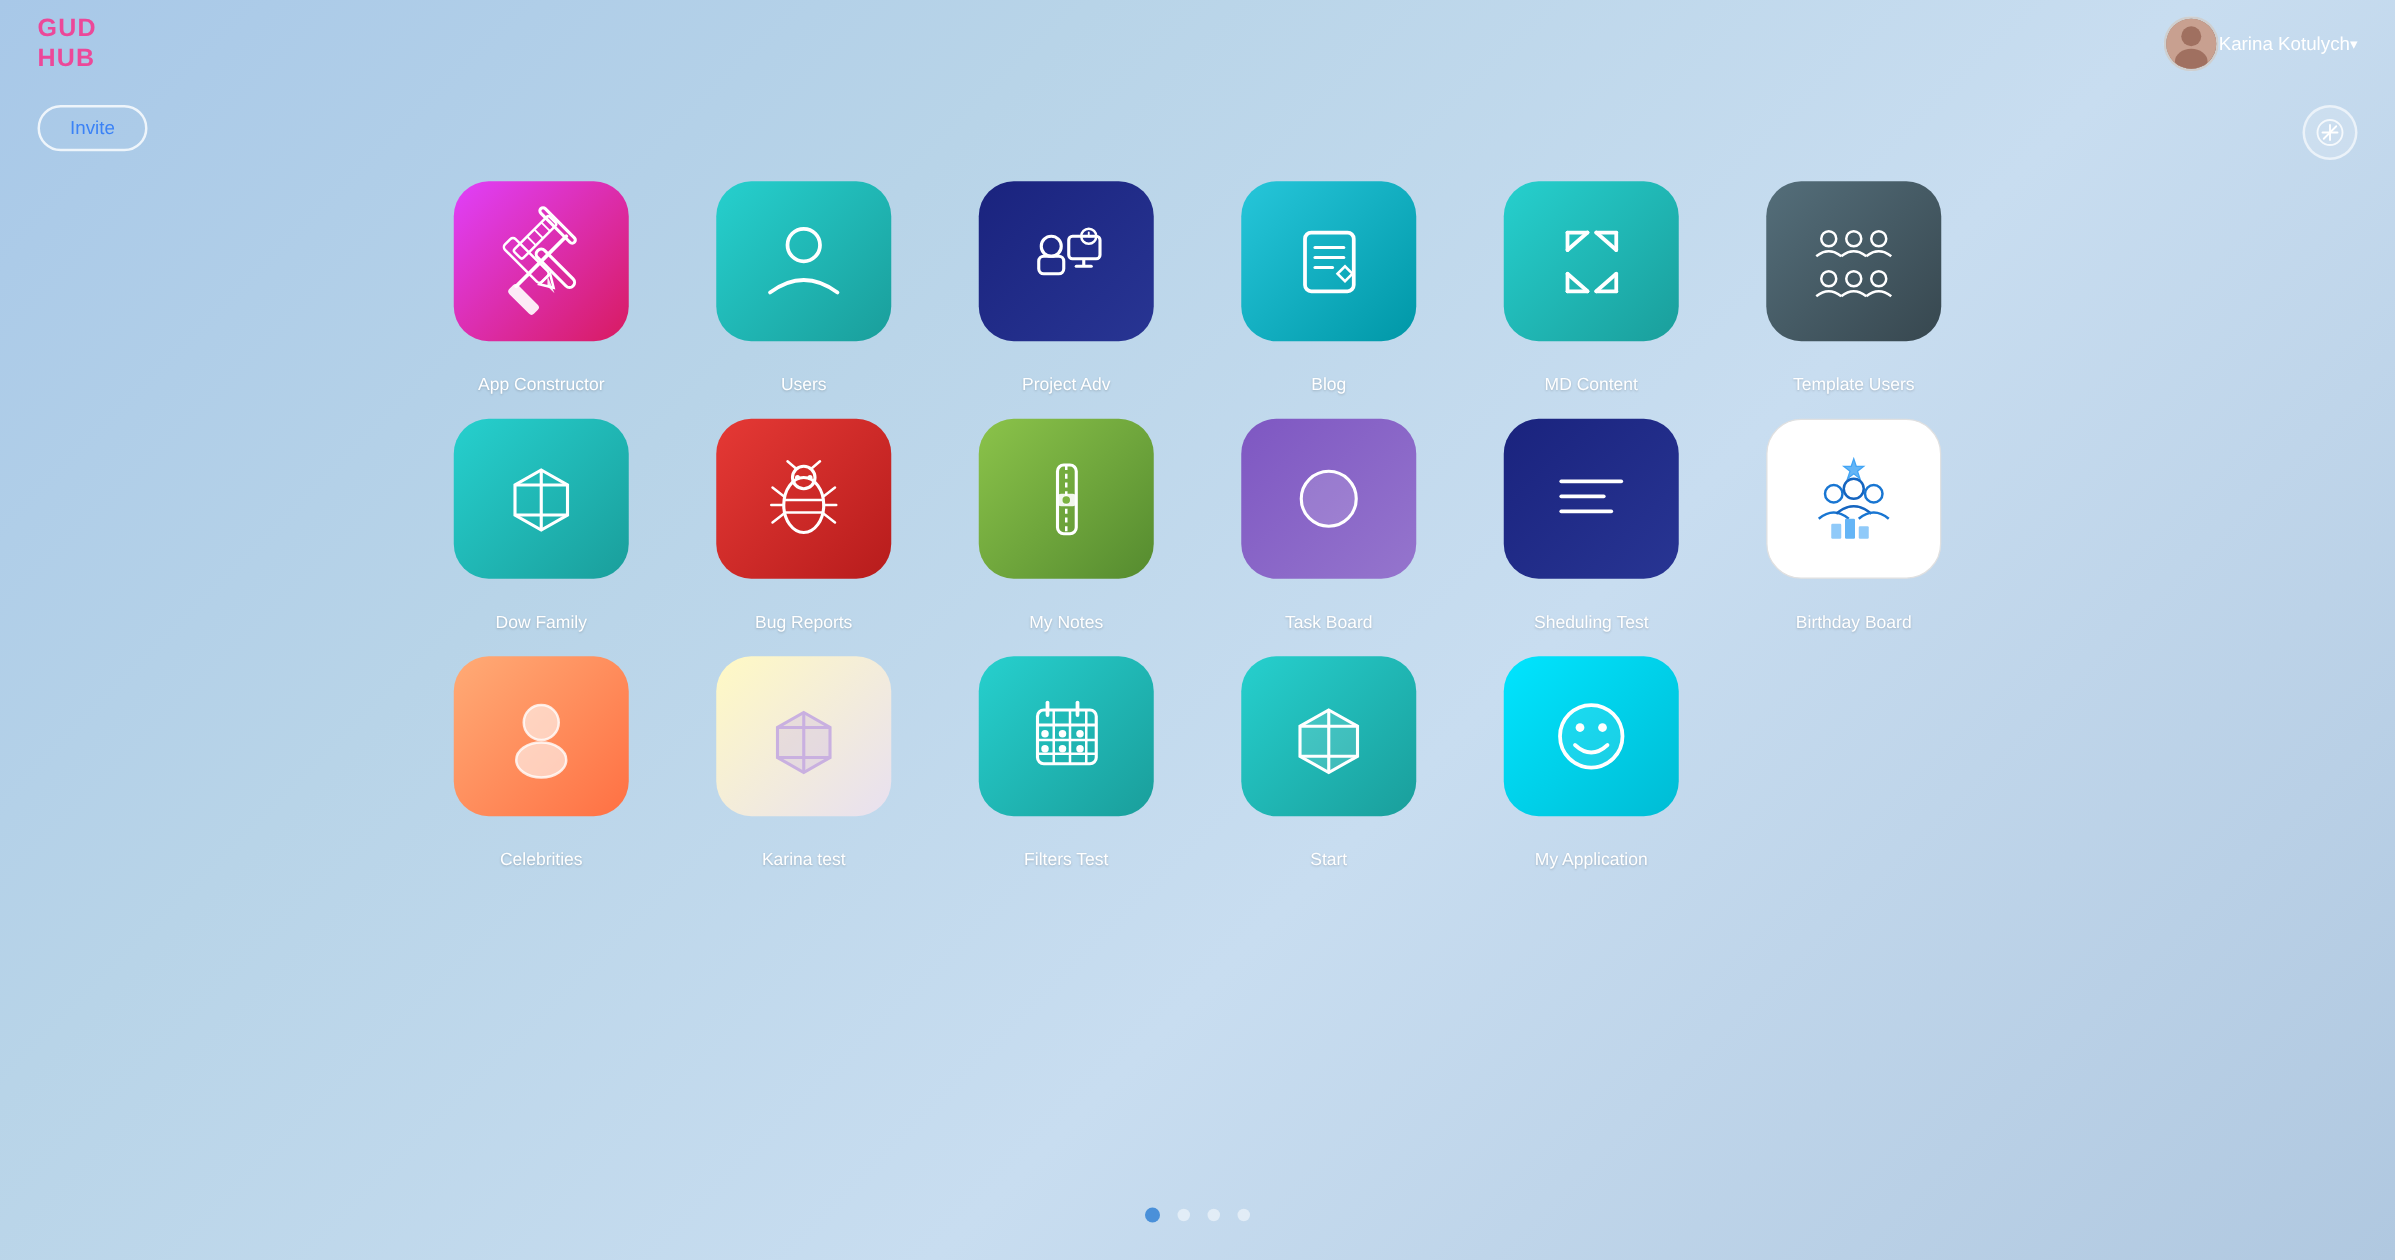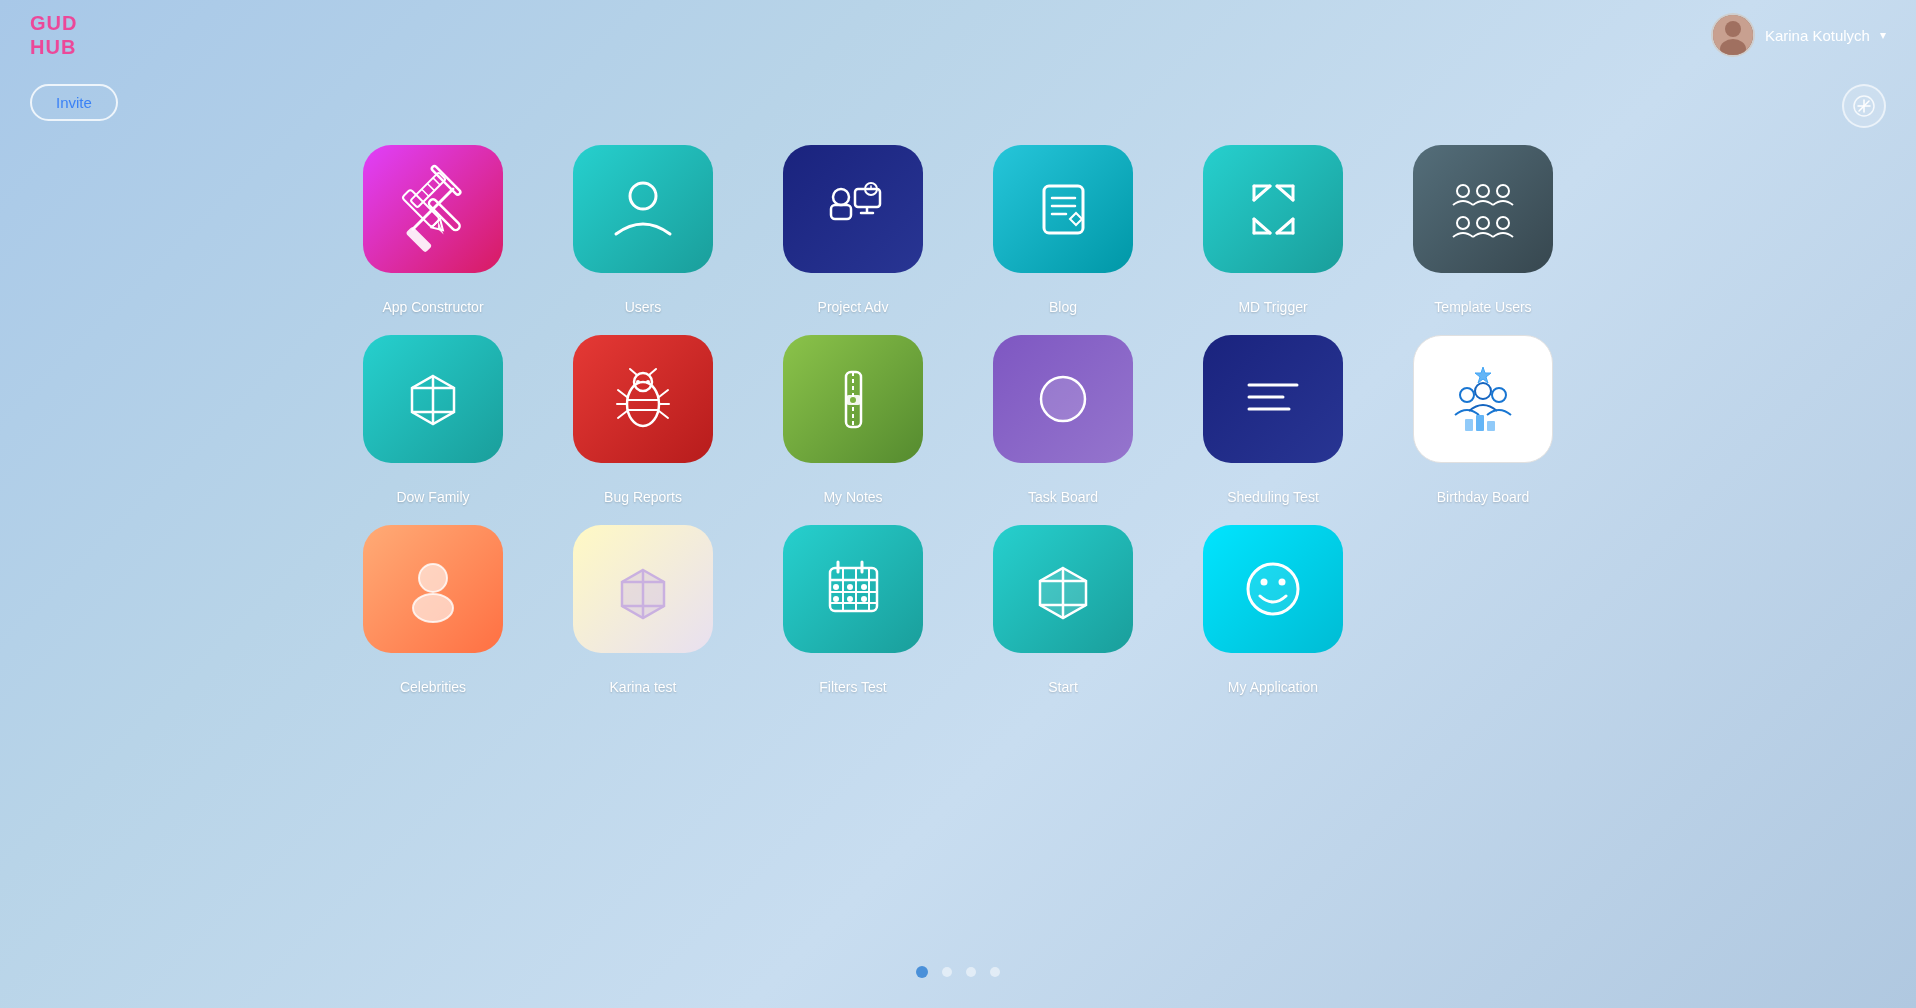--- a/index.html
+++ b/index.html
@@ -27,21 +27,21 @@
       color: #ec4899;
       font-size: 20px;
       font-weight: 700;
       line-height: 1.2;
       letter-spacing: 1px;
     }
 
     .header-right {
       display: flex;
       align-items: center;
-      gap: 10px;
+      gap: 0;
     }
 
     .user-avatar {
       width: 44px;
       height: 44px;
       border-radius: 50%;
       overflow: hidden;
       background: #888;
       border: 2px solid rgba(255,255,255,0.6);
     }
@@ -357,21 +357,21 @@
 
         <line x1="18" y1="47" x2="34" y2="61" stroke="white" stroke-width="3" stroke-linecap="round"></line>
         <line x1="18" y1="61" x2="34" y2="61" stroke="white" stroke-width="3" stroke-linecap="round"></line>
         <line x1="18" y1="61" x2="18" y2="47" stroke="white" stroke-width="3" stroke-linecap="round"></line>
 
         <line x1="57" y1="47" x2="41" y2="61" stroke="white" stroke-width="3" stroke-linecap="round"></line>
         <line x1="57" y1="61" x2="41" y2="61" stroke="white" stroke-width="3" stroke-linecap="round"></line>
         <line x1="57" y1="61" x2="57" y2="47" stroke="white" stroke-width="3" stroke-linecap="round"></line>
       </svg>
     </div>
-    <span class="app-label">MD Trigger</span>
+    <span class="app-label">MD Content</span>
   </div>
 
   <div class="app-item">
     <div class="app-icon icon-template-users">
       <svg width="80" height="80" viewBox="0 0 80 80" fill="none">
 
         <circle cx="20" cy="22" r="6" stroke="white" stroke-width="2" fill="none"></circle>
         <path d="M10 36 Q20 28 30 36" stroke="white" stroke-width="2" fill="none"></path>
         <circle cx="40" cy="22" r="6" stroke="white" stroke-width="2" fill="none"></circle>
         <path d="M30 36 Q40 28 50 36" stroke="white" stroke-width="2" fill="none"></path>

